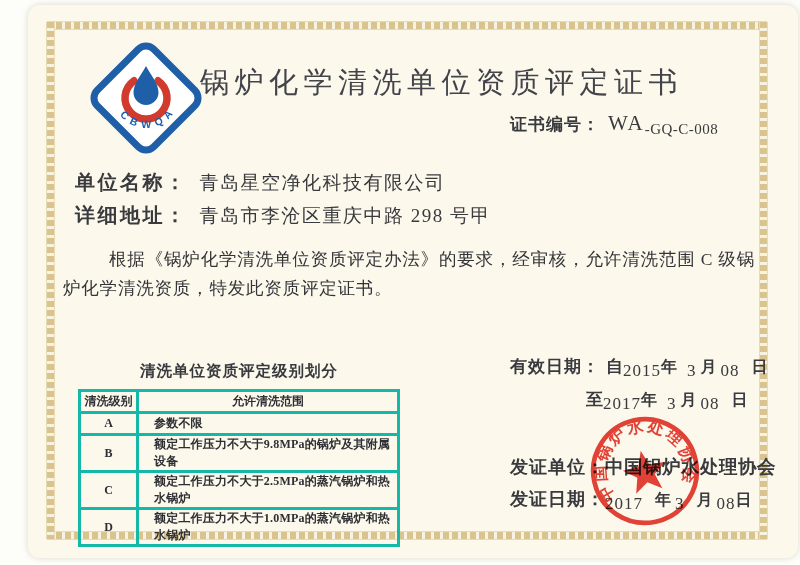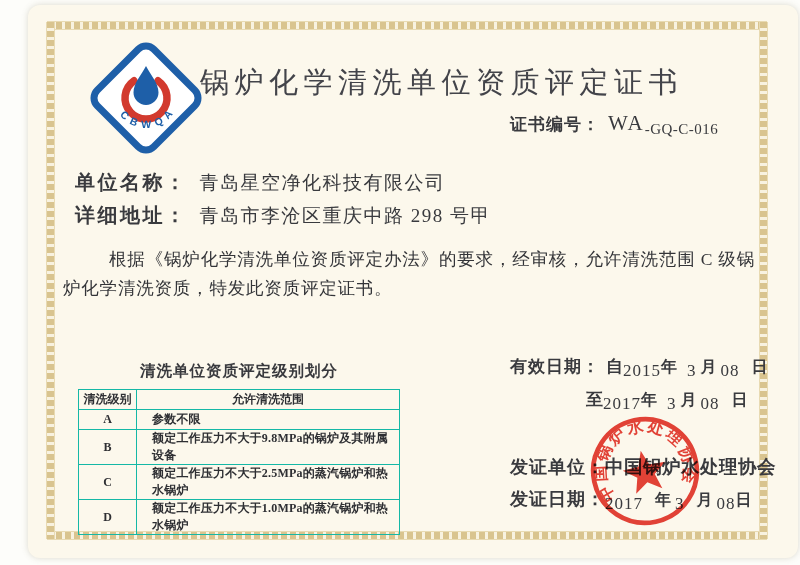--- a/index.html
+++ b/index.html
@@ -50,21 +50,21 @@
 
   .tbl-title{
     position:absolute;left:50px;top:356px;width:322px;text-align:center;
     font-size:15.5px;font-weight:700;letter-spacing:1px;
   }
   table.grades{
     position:absolute;left:50px;top:384px;width:322px;
     border-collapse:collapse;table-layout:fixed;
   }
   table.grades th,table.grades td{
-    border:1px solid #14b8a6;font-size:12px;font-weight:700;
+    border:3px solid #14b8a6;font-size:12px;font-weight:700;
     height:19px;padding:0 0 0 0;color:#2e2f33;
   }
   table.grades col.c1{width:58px;}
   table.grades td.lv,table.grades th{text-align:center;}
   table.grades td.rng{padding-left:15px;text-align:left;letter-spacing:.2px;}
 
   .validity{position:absolute;left:482px;top:350px;white-space:nowrap;}
   .v-line{height:33px;}
   .v-label{font-size:17px;font-weight:600;letter-spacing:1px;}
   .v-pre{font-size:17px;font-weight:600;margin-left:6px;}
@@ -100,21 +100,21 @@
     <path d="M60,25 C56,33 47.5,42 47.5,51.5 a12.5,12.5 0 0 0 25,0 C72.5,42 64,33 60,25 Z" fill="#1e5fa8"></path>
     <path id="logo-arc" d="M31.4,70.5 A33,33 0 0 0 88.6,70.5" fill="none"></path>
     <text font-family="Liberation Sans, DejaVu Sans, sans-serif" font-size="10.5" font-weight="bold" fill="#1e5fa8">
       <textPath href="#logo-arc" startOffset="4" textLength="62" lengthAdjust="spacing">CBWQA</textPath>
     </text>
   </svg>
 
   <div class="title">锅炉化学清洗单位资质评定证书</div>
 
   <div class="certno">
-    <span class="cn-label">证书编号：</span><span class="cn-wa">WA</span><span class="cn-suffix">-GQ-C-016</span>
+    <span class="cn-label">证书编号：</span><span class="cn-wa">WA</span><span class="cn-suffix">-GQ-C-008</span>
   </div>
 
   <div class="field f-unit">
     <span class="flabel">单位名称：</span><span class="fvalue">青岛星空净化科技有限公司</span>
   </div>
 
   <div class="field f-addr">
     <span class="flabel">详细地址：</span><span class="fvalue">青岛市李沧区重庆中路 298 号甲</span>
   </div>
 

